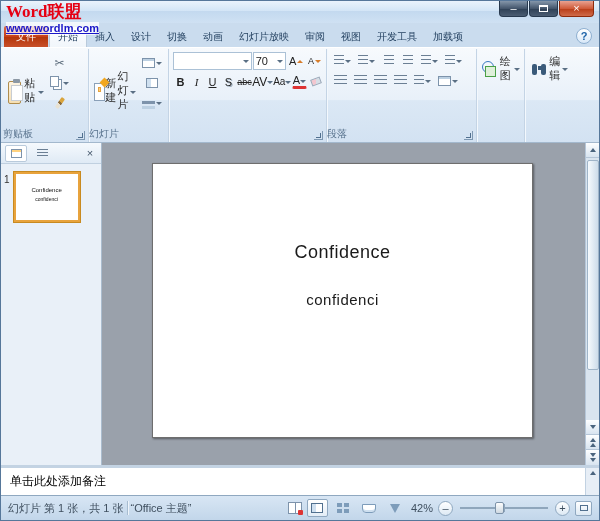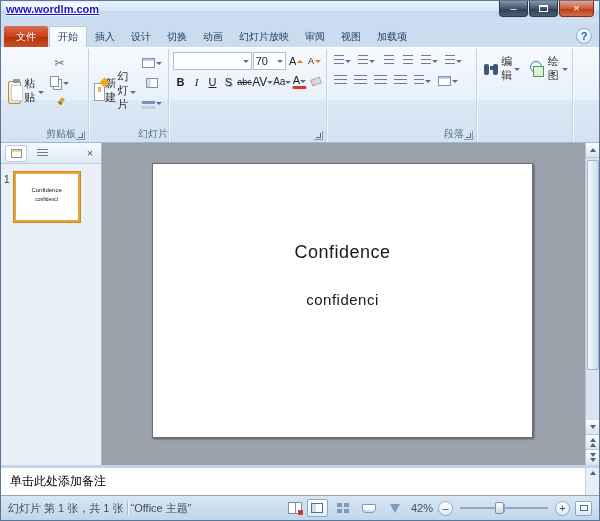--- a/index.html
+++ b/index.html
@@ -16,21 +16,21 @@
 
 .tabrow{height:24px;display:flex;align-items:flex-end;padding-left:3px;position:relative}
 .tab{padding:4px 8px 3px;font-size:10px;color:#1e3c5c;white-space:nowrap;cursor:default}
 .tab-file{background:linear-gradient(#d96d52,#c63f17 50%,#b33408 51%,#c8502a);color:#fff;border-radius:2px 2px 0 0;padding:4px 12px 3px;margin-right:1px}
 .tab-selected{background:linear-gradient(#fdfeff,#f1f6fb);border:1px solid #b9cadb;border-bottom:none;border-radius:2px 2px 0 0;padding:3px 8px}
 .help-btn{position:absolute;right:7px;bottom:3px;width:16px;height:16px;border-radius:8px;background:linear-gradient(#fff,#d8e8f8);border:1px solid #8fb0d1;color:#1b62a8;font-size:11px;font-weight:bold;display:flex;align-items:center;justify-content:center}
 
 
 .ribbon{height:96px;background:linear-gradient(#f7fafd,#e8f0f9 55%,#dbe8f5 56%,#d3e2f2);border-top:1px solid #fff;border-bottom:1px solid #a3b8cd;display:flex;padding:1px 1px 0 2px}
 .rgroup{position:relative;border-right:1px solid #c4d4e5;box-shadow:1px 0 0 #f3f8fd;padding:3px 3px 14px 4px}
-.rg-label{position:absolute;bottom:1px;left:0;right:12px;text-align:right;font-size:10px;color:#57718c;white-space:nowrap}
+.rg-label{position:absolute;bottom:1px;left:0;right:12px;text-align:left;font-size:10px;color:#57718c;white-space:nowrap}
 .rg-label.full{right:0}
 .launcher{position:absolute;bottom:2px;right:3px;width:9px;height:9px;border-right:1px solid #7e98b2;border-bottom:1px solid #7e98b2}
 .launcher:before{content:"";position:absolute;right:1px;bottom:1px;width:4px;height:4px;border-right:1px solid #51708f;border-bottom:1px solid #51708f}
 .rg-body{display:flex;height:100%}
 .bigbtn{display:flex;flex-direction:row;align-items:center;width:42px;padding-top:2px;border:1px solid transparent;border-radius:3px;font-size:11px;color:#2b2b2b;text-align:center;line-height:1.25}
 .scol{display:flex;flex-direction:column;justify-content:flex-start;gap:3px;margin-left:2px;padding-top:2px}
 .sbtn{min-width:18px;height:17px;border:1px solid transparent;border-radius:2px;display:flex;align-items:center;justify-content:center;font-size:10px;color:#33465a;gap:1px;padding:0 2px}
 .dd{width:0;height:0;border-left:3px solid transparent;border-right:3px solid transparent;border-top:3px solid #5a6f84;display:inline-block;margin-top:2px}
 .frow{display:flex;align-items:center;gap:1px;margin-bottom:3px}
 .combo{height:18px;background:#fff;border:1px solid #abc1d6;display:flex;align-items:center;justify-content:space-between;font-size:11px;color:#222;padding:0 2px}
@@ -145,20 +145,21 @@
   <div class="tabrow">
     <div class="tab tab-file">文件</div>
     <div class="tab tab-selected">开始</div>
     <div class="tab">插入</div>
     <div class="tab">设计</div>
     <div class="tab">切换</div>
     <div class="tab">动画</div>
     <div class="tab">幻灯片放映</div>
     <div class="tab">审阅</div>
     <div class="tab">视图</div>
+    <div class="tab">开发工具</div>
     <div class="tab">加载项</div>
     <div class="help-btn">
         <span>?</span>
       </div>
   </div>
 
   <div class="ribbon">
 
     <div class="rgroup" style="width:86px">
       <div class="rg-body">
@@ -308,32 +309,32 @@
           </div>
         <div class="sbtn">
             <span class="ic-layout"></span>
             <span class="dd"></span>
           </div>
       </div>
       <div class="rg-label">段落</div>
       <div class="launcher"></div>
     </div>
 
+    <div class="rgroup" style="width:48px">
+      <div class="bigbtn" style="width:40px">
+        <div class="ic-shapes"></div>
+        <span>绘图</span>
+        <span class="dd"></span>
+      </div>
+    </div>
+
     <div class="rgroup" style="width:48px;border-right:none;box-shadow:none">
       <div class="bigbtn" style="width:40px">
         <div class="ic-binoc"></div>
         <span>编辑</span>
-        <span class="dd"></span>
-      </div>
-    </div>
-
-    <div class="rgroup" style="width:48px">
-      <div class="bigbtn" style="width:40px">
-        <div class="ic-shapes"></div>
-        <span>绘图</span>
         <span class="dd"></span>
       </div>
     </div>
 
   </div>
 
   <div class="workspace">
 
     <div class="left-panel">
       <div class="panel-tabs">
@@ -420,16 +421,17 @@
       <div class="zoom-btn">
           <span>+</span>
         </div>
       <div class="fit-btn">
           <span></span>
         </div>
     </div>
   </div>
 
   <div class="watermark">
+    <div class="wm-title">Word联盟</div>
     <div class="wm-url">www.wordlm.com</div>
   </div>
 
 </div>
 
 </body></html>

